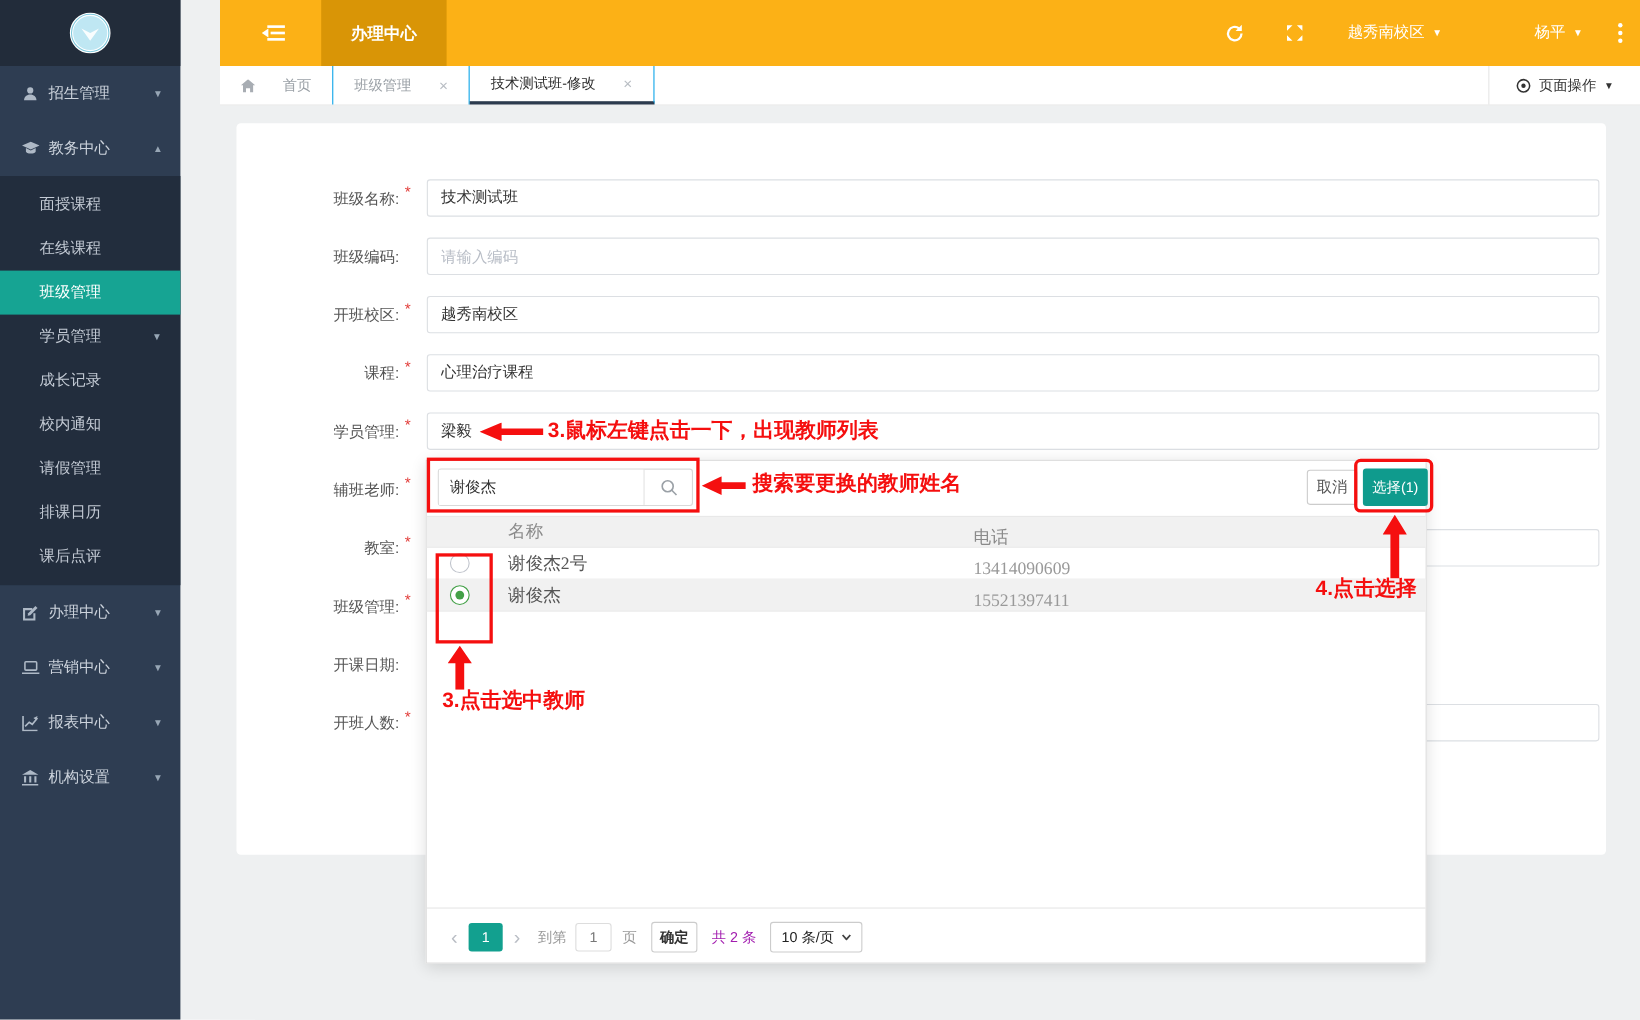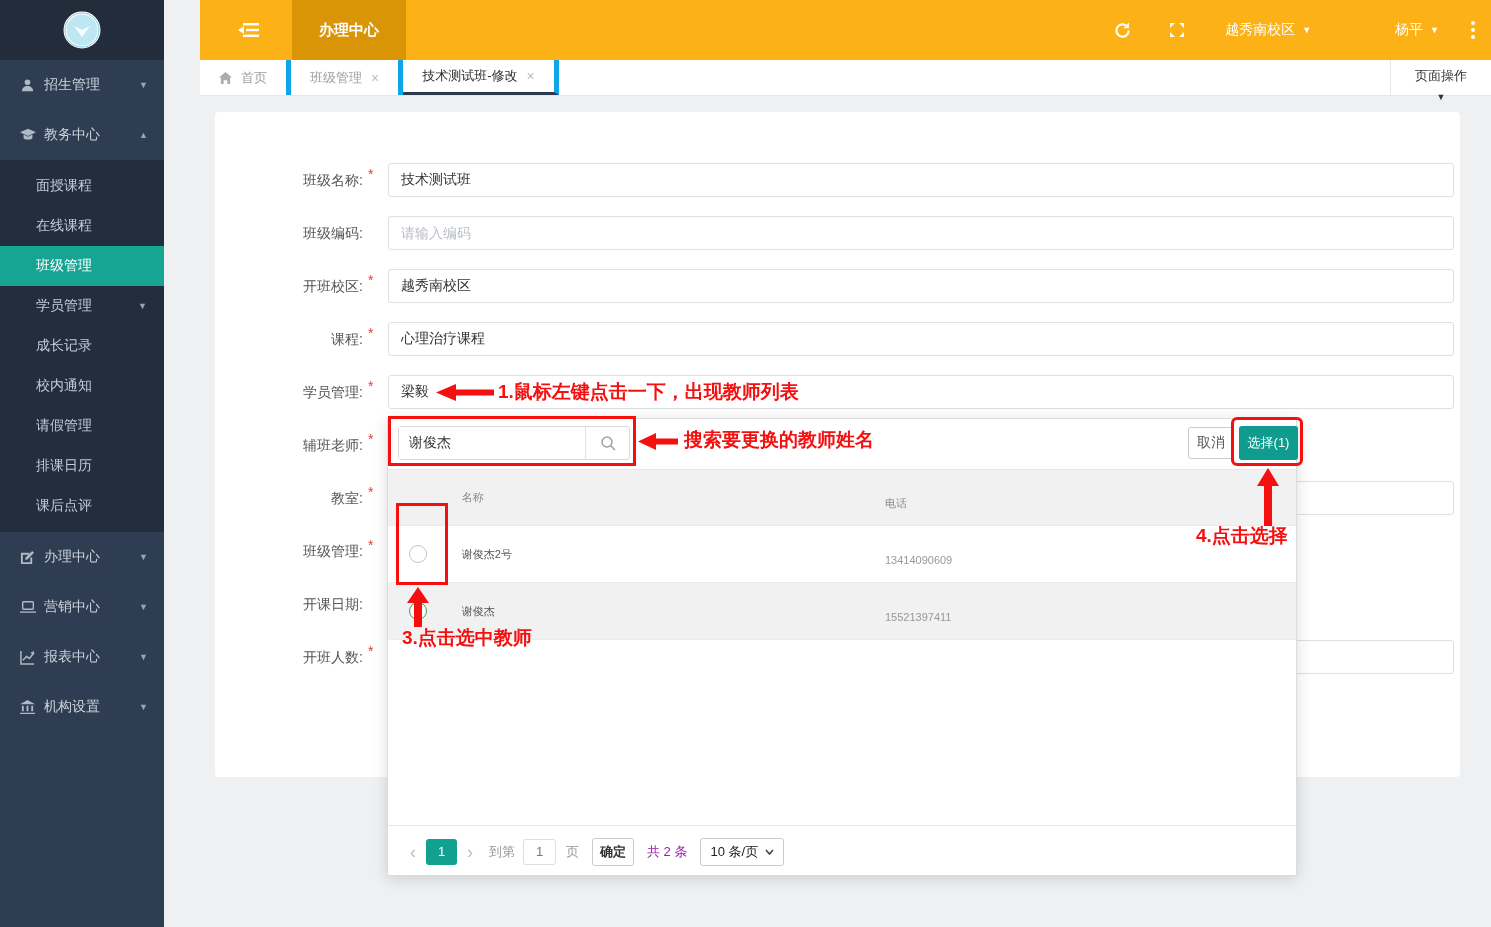--- a/index.html
+++ b/index.html
@@ -35,44 +35,44 @@
   .tb-expand { margin-right:40px; }
   .tb-drop { display:flex; align-items:center; gap:7px; cursor:pointer; font-size:14px; }
   .tb-campus { margin-right:36px; }
   .tb-user { margin-right:30px;margin-left:48px; }
   .tb-kebab { display:flex; flex-direction:column; gap:3px; cursor:pointer; padding:2px; }
   .tb-kebab i { width:4px; height:4px; border-radius:50%; background:#fff; }
   .tb-chev { font-size:9px; color:#fff; }
 
   
   #tabbar { position:absolute; left:200px; top:60px; width:1291px; height:36px; background:#fff; border-bottom:1px solid #e6e6e6; display:flex; z-index:2; }
-  .tab { display:flex; align-items:center; gap:9px; padding:0 19px; border-right:5px solid #0ea5e9; color:#9aa0a6; font-size:13px; cursor:pointer; }
+  .tab { display:flex; align-items:center; gap:25px; padding:0 19px; border-right:1px solid #0ea5e9; color:#9aa0a6; font-size:13px; cursor:pointer; }
   .tab .x { color:#b9bec4; font-size:14px; line-height:1; }
   .tab.active { color:#2b2b2b; border-bottom:3px solid #2c3b4e; }
-  .page-ops { margin-left:auto; border-left:1px solid #e6e6e6; display:flex; align-items:center; gap:7px; padding:0 24px; color:#333; font-size:13px; cursor:pointer;flex-direction:column; }
+  .page-ops { margin-left:auto; border-left:1px solid #e6e6e6; display:flex; align-items:center; gap:7px; padding:0 24px; color:#333; font-size:13px; cursor:pointer; }
   .home-ic { color:#a8adb3; }
 
   
   #content { position:absolute; left:200px; top:96px; width:1291px; height:831px; background:#eef0f1; }
   #card { position:absolute; left:15px; top:16px; width:1245px; height:665px; background:#fff; border-radius:4px; z-index:1; }
   .frow { position:absolute; left:0; width:100%; height:34px; }
   .flabel { position:absolute; left:0; top:0; width:148px; height:34px; line-height:34px; text-align:right; color:#555; }
   .freq { position:absolute; left:153px; top:3px; color:#e23c39; font-size:14px; }
   .finput { position:absolute; left:173px; top:0; width:1066px; height:34px; border:1px solid #dcdfe3; border-radius:3px; padding:0 12px; font-size:14px; color:#333; font-family:inherit; background:#fff; outline:none; }
   .finput::placeholder { color:#b9bec7; }
 
   
   #picker { position:absolute; left:187px; top:322px; width:910px; height:458px; background:#fff; border:1px solid #dcdcdc; box-shadow:0 3px 14px rgba(0,0,0,.14); z-index:5; }
   .search-box { position:absolute; left:10px; top:7px; width:232px; height:34px; border:1px solid #d9d9d9; border-radius:3px; display:flex; background:#fff; }
   .search-box input { flex:1; border:none; outline:none; padding:0 10px; font-size:14px; color:#333; font-family:inherit; min-width:0; }
   .mag-btn { width:44px; border-left:1px solid #e3e3e3; display:flex; align-items:center; justify-content:center; cursor:pointer; }
   .btn-cancel { position:absolute; left:800px; top:8px; width:46px; height:32px; background:#fff; border:1px solid #ccc; border-radius:3px; color:#555; font-size:14px; font-family:inherit; cursor:pointer; }
   .btn-select { position:absolute; left:851px; top:7px; width:59px; height:34px; background:#0f9b8d; border:none; border-radius:3px; color:#fff; font-size:13px; font-weight:normal; font-family:inherit; cursor:pointer; }
   .tbl { position:absolute; left:0; top:50px; width:100%; }
-  .trow { display:flex; height:57px; align-items:center; border-bottom:1px solid #ebebeb; font-size:11px; }
+  .trow { display:flex; height:29px; align-items:center; border-bottom:1px solid #ebebeb; font-size:16px;font-family:Liberation Serif, serif; }
   .trow.thead { background:#f1f1f1; color:#8a8a8a; border-top:1px solid #e8e8e8; }
   .trow.striped { background:#f1f1f1; }
   .c-radio { width:60px; display:flex; justify-content:center; }
   .c-name { width:423px; padding-left:14px; color:#555; }
   .c-phone { width:427px; padding-left:15px; color:#555;margin-top:12px; }
   .trow .c-phone { color:#999; }
   .trow.thead .c-name, .trow.thead .c-phone { color:#8a8a8a; }
   .radio { width:18px; height:18px; border-radius:50%; border:1.5px solid #c0c4cc; background:#fff; position:relative; cursor:pointer; }
   .radio.checked { border-color:#43a047; }
   .radio.checked::after { content:""; position:absolute; left:4px; top:4px; width:8px; height:8px; border-radius:50%; background:#43a047; }
@@ -388,21 +388,21 @@
 <div id="anno">
   <div class="a-box" style="left:388px; top:416px; width:248px; height:50px;"></div>
   <div class="a-box" style="left:396px; top:503px; width:52px; height:82px;"></div>
   <div class="a-box" style="left:1231px; top:417px; width:72px; height:49px; border-radius:6px;"></div>
 
   <span class="a-arrow" style="left:436px; top:384px;">
     <svg width="58" height="17" viewBox="0 0 58 17">
         <polygon points="0,8.5 20,0 20,5.5 58,5.5 58,11.5 20,11.5 20,17" fill="#f50f0f"></polygon>
       </svg>
   </span>
-  <span class="a-text" style="left:498px; top:381px;">1.鼠标左键点击一下，出现教师列表</span>
+  <span class="a-text" style="left:498px; top:381px;">3.鼠标左键点击一下，出现教师列表</span>
 
   <span class="a-arrow" style="left:638px; top:433px;">
     <svg width="40" height="17" viewBox="0 0 40 17">
         <polygon points="0,8.5 18,0 18,5.5 40,5.5 40,11.5 18,11.5 18,17" fill="#f50f0f"></polygon>
       </svg>
   </span>
   <span class="a-text" style="left:684px; top:429px;">搜索要更换的教师姓名</span>
 
   <span class="a-arrow" style="left:407px; top:587px;">
     <svg width="22" height="40" viewBox="0 0 22 40">

